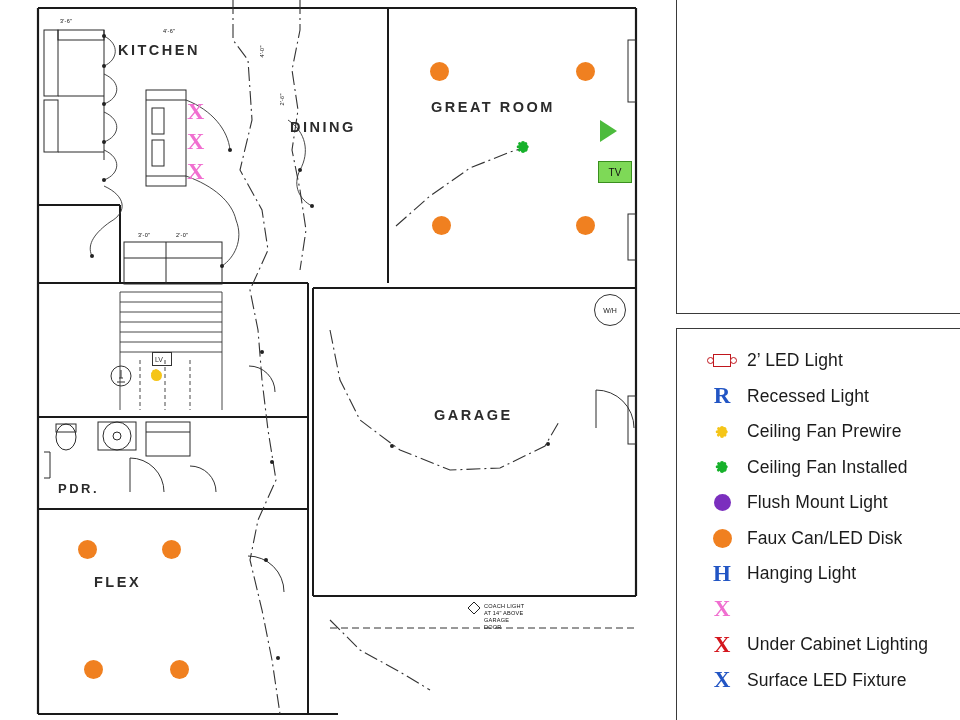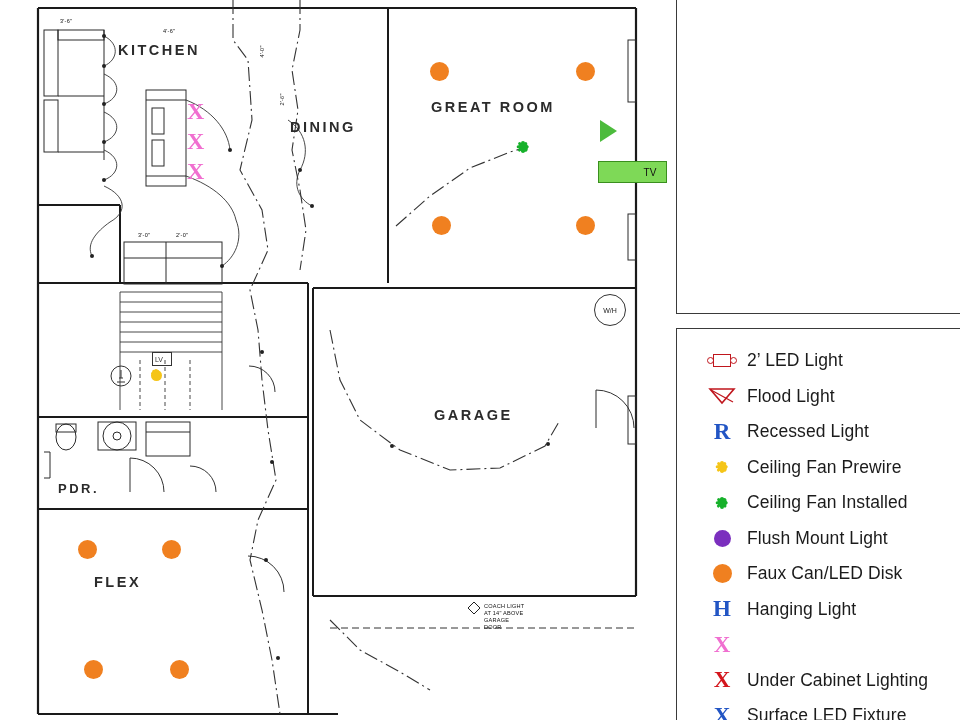--- a/index.html
+++ b/index.html
@@ -247,21 +247,21 @@
         <div class="blade" style="background:#f5c518;height:9px;transform:rotate(135deg);"></div>
         <div class="hub" style="background:#f5c518;width:11px;height:11px;margin:-5.5px 0 0 -5.5px;"></div>
       </div>
     </div>
 
     <div class="fixture" style="left:187px;top:98px;"><span class="glyph-Xp" style="font-size:24px;">X</span></div>
     <div class="fixture" style="left:187px;top:128px;"><span class="glyph-Xp" style="font-size:24px;">X</span></div>
     <div class="fixture" style="left:187px;top:158px;"><span class="glyph-Xp" style="font-size:24px;">X</span></div>
 
     <div class="tri-green" style="left:600px;top:120px;"></div>
-    <div class="tvbox" style="left:598px;top:161px;width:32px;height:20px;padding-left:35px;">
+    <div class="tvbox" style="left:598px;top:161px;width:32px;height:20px;">
       <span>TV</span>
     </div>
 
     <div class="wh-circle" style="left:594px;top:294px;">
       <span>W/H</span>
     </div>
 
     <div class="fixture" style="left:110px;top:362px;">
       <svg width="22" height="28">
           <circle cx="11" cy="14" r="10" fill="none" stroke="#333" stroke-width="1"></circle>
@@ -297,29 +297,20 @@
         <span class="legend-sym">
           <span class="sym-led">
               <span class="cap l"></span>
               <span class="bar"></span>
               <span class="cap r"></span>
             </span>
         </span>
         <span class="legend-label">2’ LED Light</span>
       </div>
 
-      <div class="legend-row">
-        <span class="legend-sym">
-          <svg width="30" height="20">
-              <path d="M3 3 L27 3 L15 17 Z" fill="none" stroke="#c0161d" stroke-width="1.6"></path>
-              <path d="M4 4 L26 16" stroke="#c0161d" stroke-width="1.2"></path>
-            </svg>
-        </span>
-        <span class="legend-label">Flood Light</span>
-      </div>
 
       <div class="legend-row">
         <span class="legend-sym">
             <span class="glyph-R">R</span>
           </span>
         <span class="legend-label">Recessed Light</span>
       </div>
 
       <div class="legend-row">
         <span class="legend-sym">

